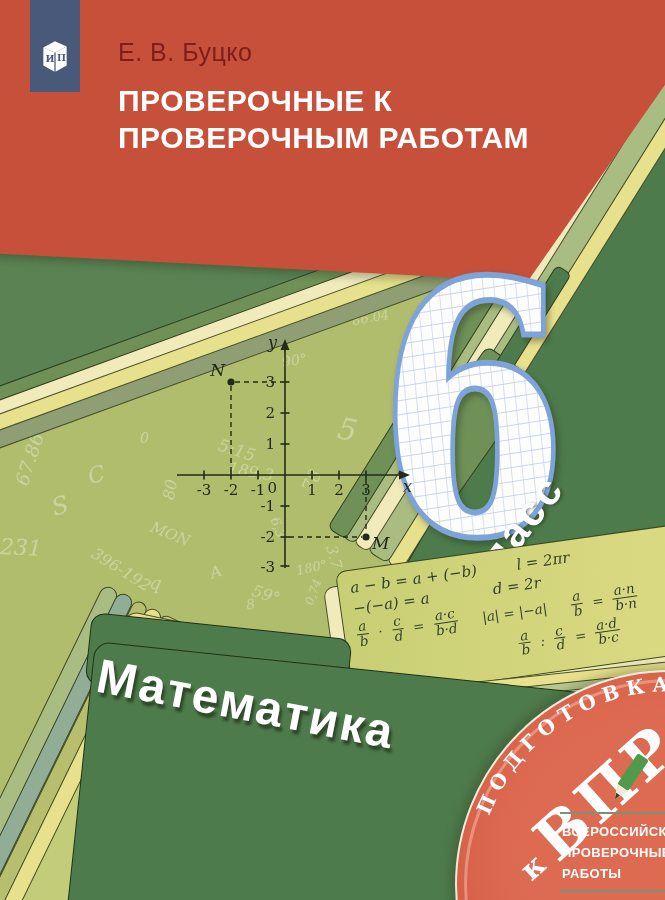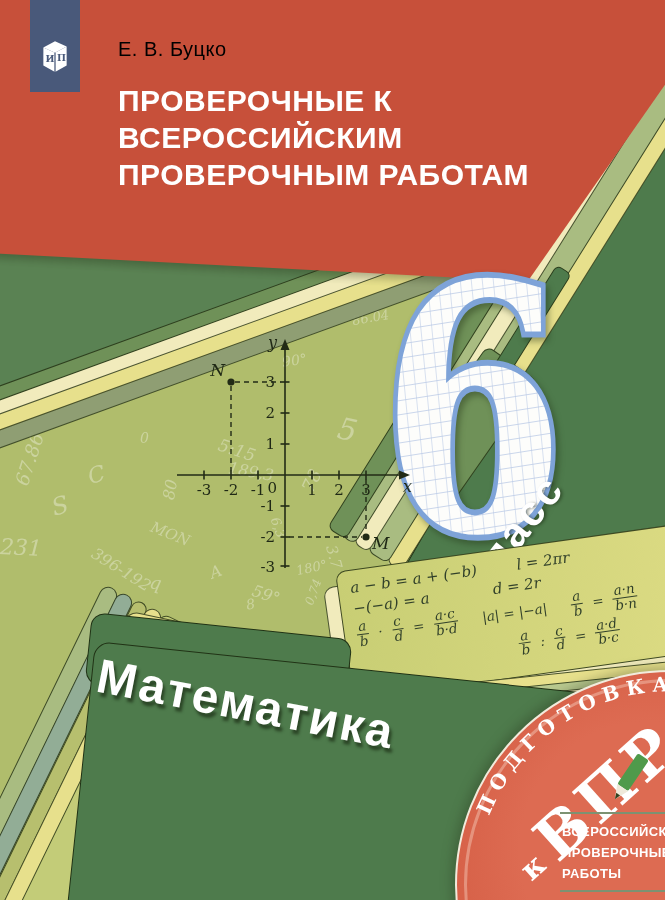--- a/index.html
+++ b/index.html
@@ -5,21 +5,21 @@
   html,body{margin:0;padding:0;background:#222;}
   .cover{position:relative;width:665px;height:900px;overflow:hidden;background:var(--paper);
          font-family:"Liberation Sans",sans-serif;}
   .abs{position:absolute;transform-origin:0 0;}
   .sheet{border:1px solid rgba(35,48,18,.8);}
   
   .red-top{left:-60px;top:-150px;width:820px;height:400px;background:var(--red);
     transform:rotate(3deg);filter:drop-shadow(0 4px 5px rgba(30,40,15,.35));
     clip-path:polygon(0px 0px,820px 0px,820px 62px,602px 412px,0px 412px);}
   .banner{left:30px;top:0;width:50px;height:92px;background:var(--banner);display:flex;align-items:flex-end;justify-content:center;padding-bottom:14px;box-sizing:border-box;}
-  .author{left:118px;top:38px;color:#000000;font-size:20px;letter-spacing:.5px;}
+  .author{left:118px;top:38px;color:#7f1d1d;font-size:25px;letter-spacing:.5px;}
   .title{left:118px;top:82px;color:#fff;font-weight:bold;font-size:30px;line-height:37px;letter-spacing:.5px;}
   
   .tl{left:-170px;width:560px;height:330px;border-radius:26px;transform:rotate(-20deg);}
   .band{height:16px;border-radius:7px;transform:rotate(-58deg);width:700px;}
   .corner{transform:rotate(-64deg);width:470px;border-radius:9px;}
   .klass-folder{left:349px;top:663px;width:1200px;height:800px;background:var(--dark-folder);
     transform:rotate(-60deg);border:1px solid rgba(25,38,12,.85);border-radius:14px;}
   .klass-label{left:492px;top:552px;transform:rotate(-52deg);transform-origin:0 100%;
     color:#fff;font-weight:bold;font-size:42px;letter-spacing:3px;text-shadow:1px 2px 3px rgba(20,30,10,.4);}
   
@@ -125,21 +125,20 @@
         <polygon points="13,14 24,8 24,26 13,32" fill="#fff"></polygon>
         <line x1="13" y1="14" x2="13" y2="32" stroke="#49597a" stroke-width="1.2"></line>
         <text x="4" y="23" font-size="9" font-weight="bold" fill="#49597a" font-family="Liberation Sans,sans-serif">И</text>
         <text x="15" y="22" font-size="9" font-weight="bold" fill="#49597a" font-family="Liberation Sans,sans-serif">П</text>
       </svg>
     </span>
   </div>
   <div class="abs author">Е. В. Буцко</div>
   <div class="abs title">
     <div>ПРОВЕРОЧНЫЕ К</div>
-    <div>ВСЕРОССИЙСКИМ</div>
     <div>ПРОВЕРОЧНЫМ РАБОТАМ</div>
   </div>
 
   <svg class="abs" style="left:381px;top:262px;filter:drop-shadow(3px 4px 3px rgba(30,45,18,.4));" width="185" height="300" viewBox="0 0 185 300">
     <defs>
       <pattern id="gp" width="14" height="14" patternUnits="userSpaceOnUse" patternTransform="rotate(-7)">
         <rect width="14" height="14" fill="#fdfdfb"></rect>
         <path d="M0 0H14M0 0V14" stroke="#b9c9e6" stroke-width="1.4" fill="none"></path>
       </pattern>
     </defs>

